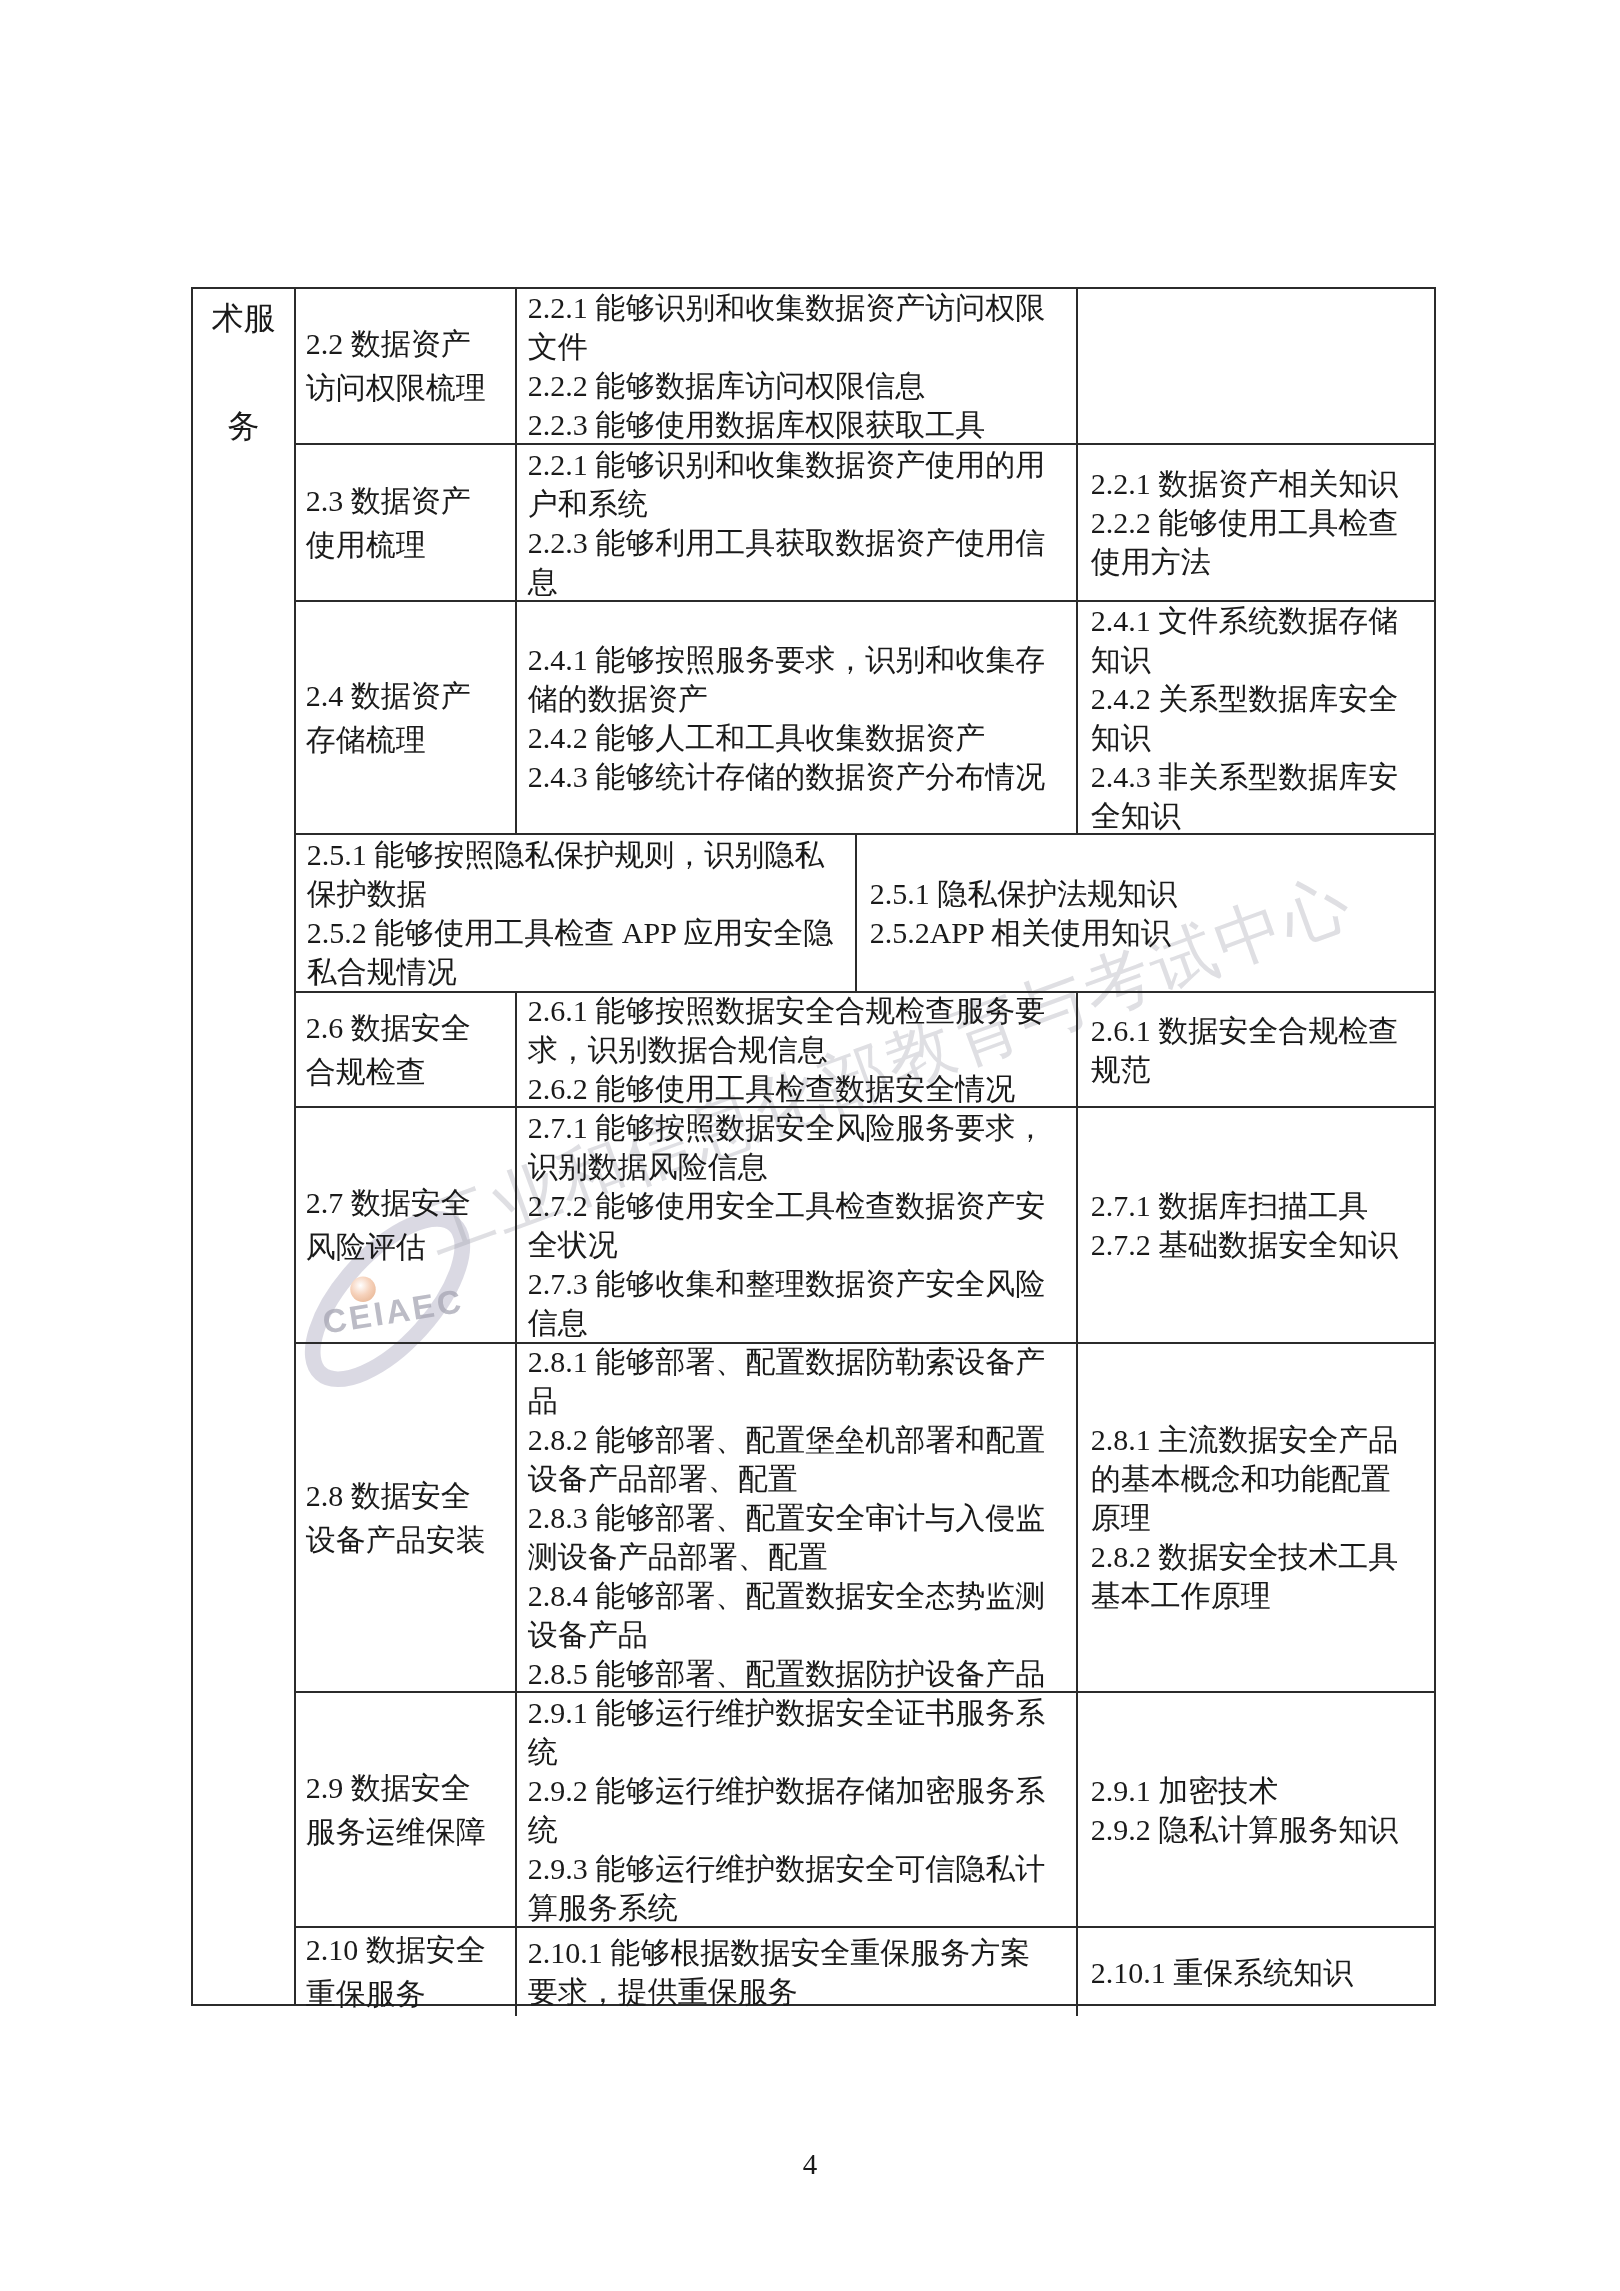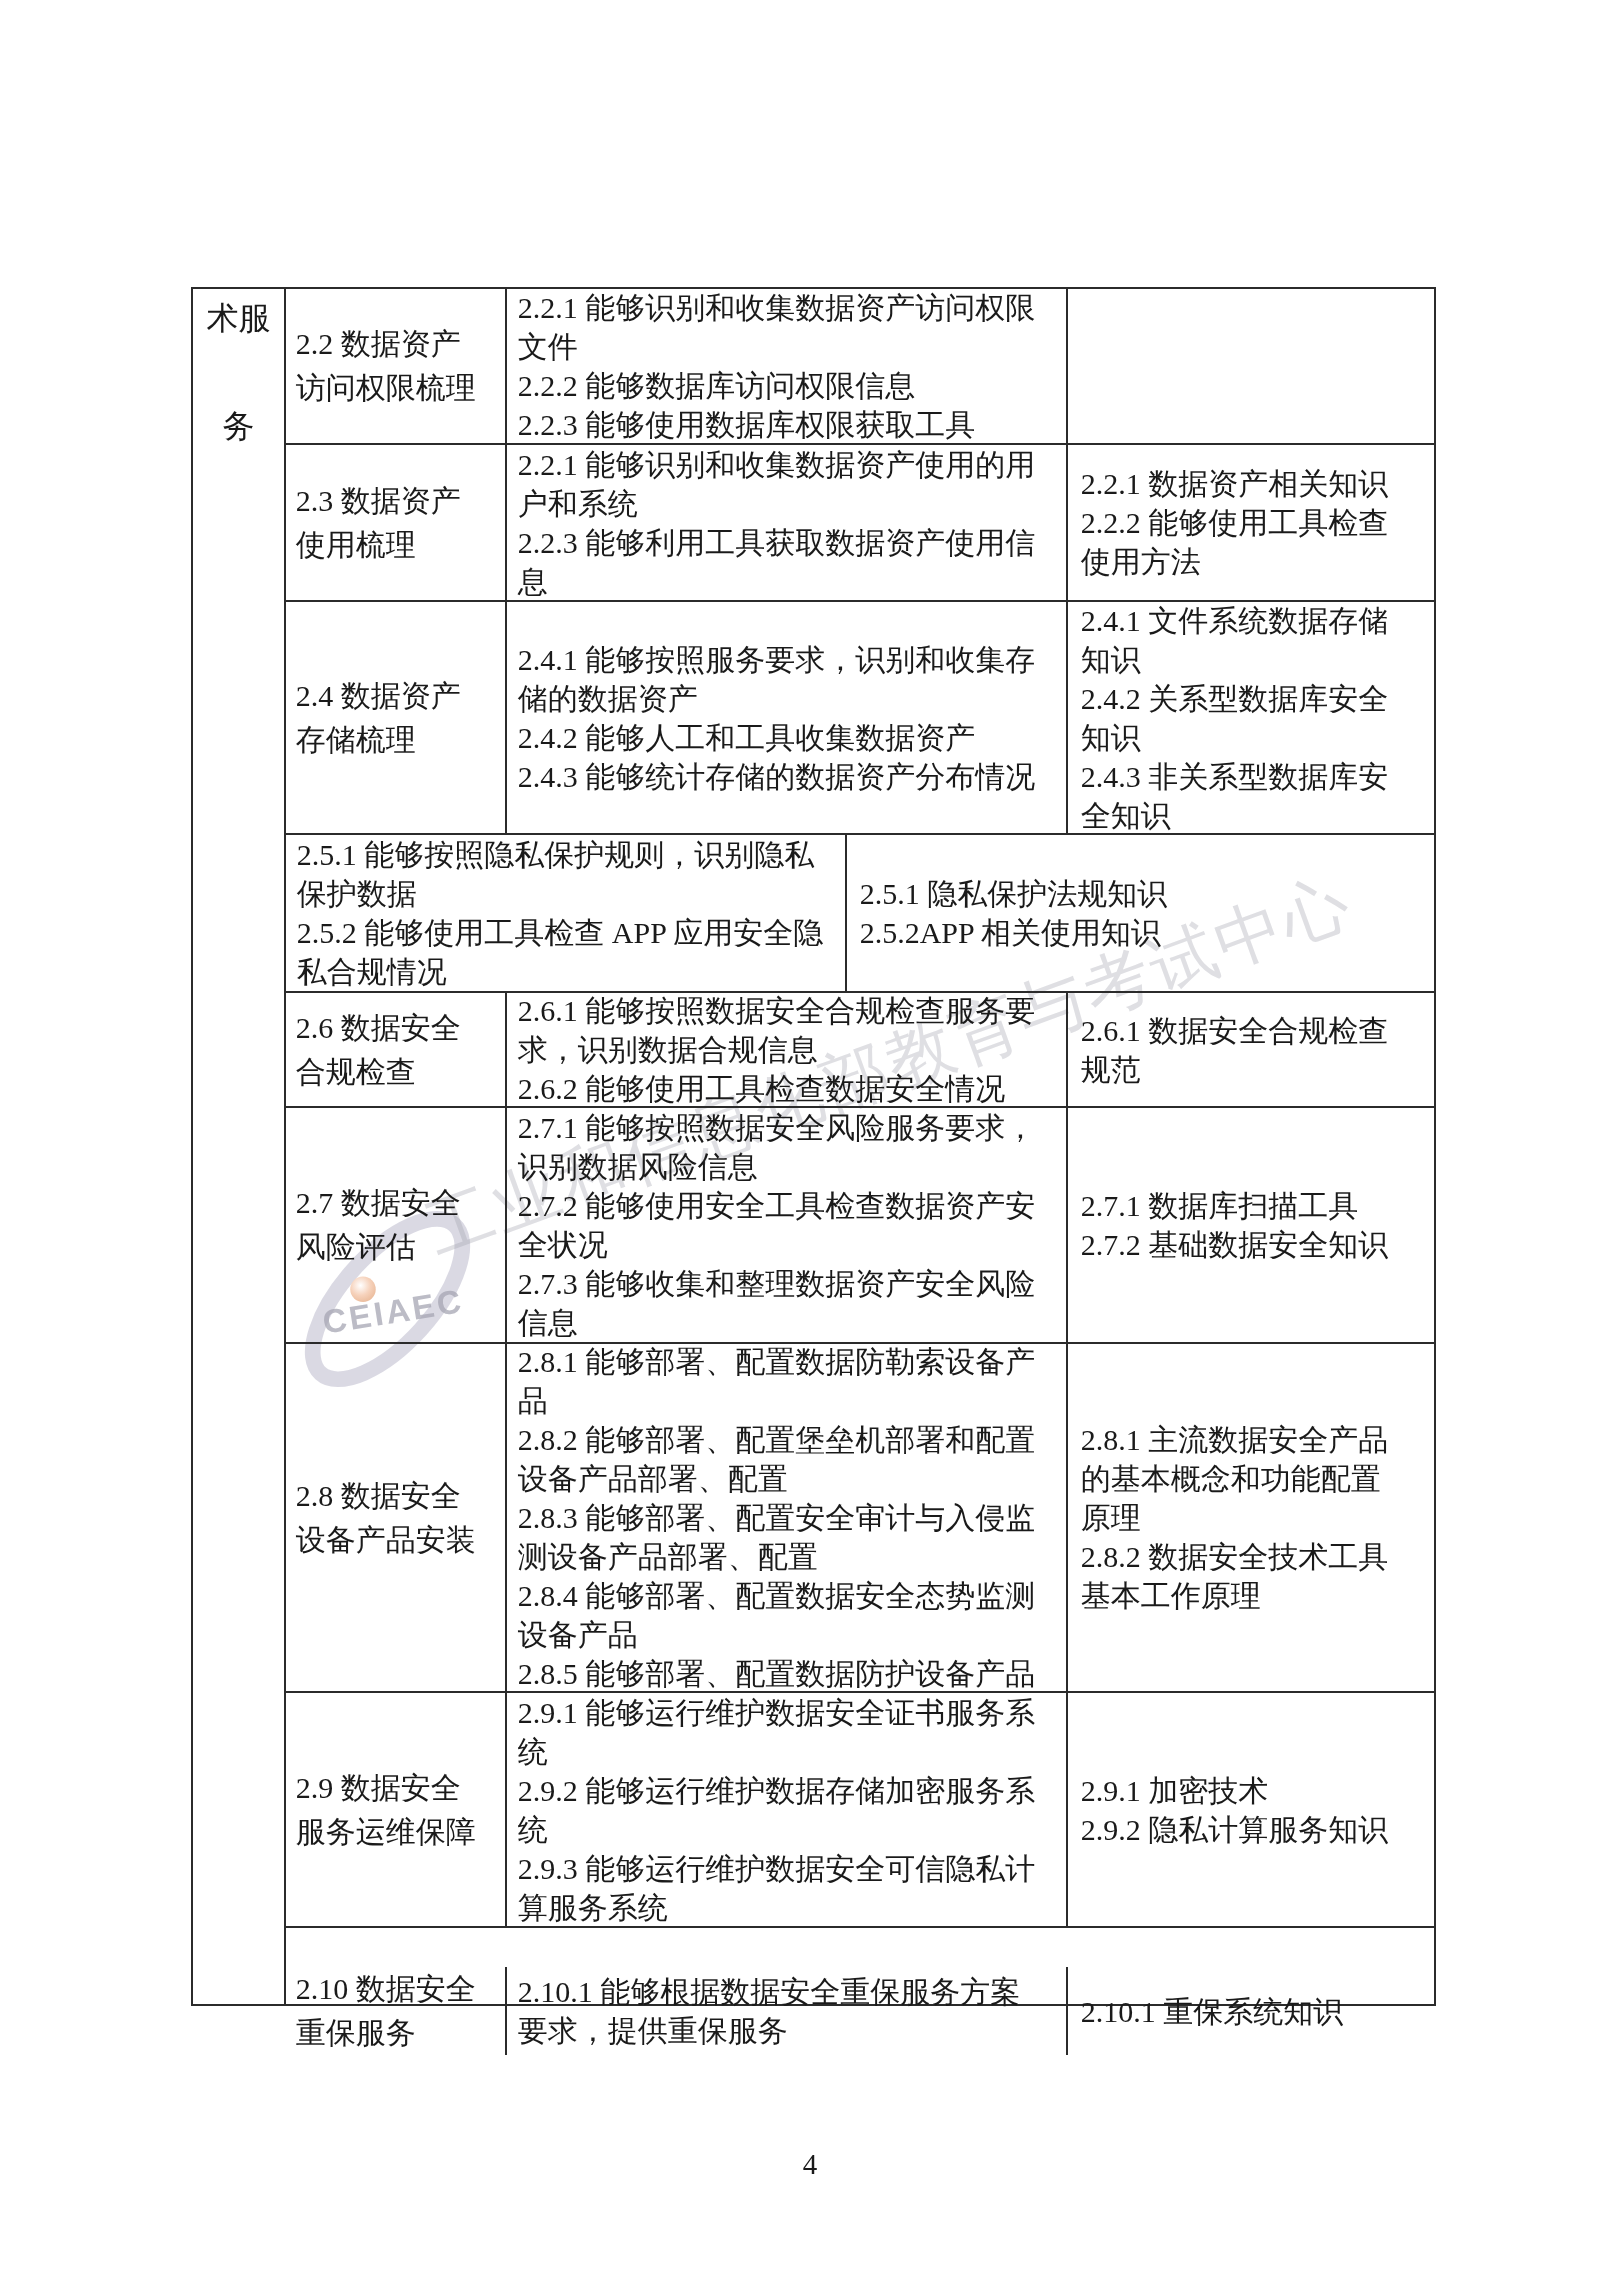--- a/index.html
+++ b/index.html
@@ -52,42 +52,42 @@
     top: 287px;
     width: 1245px;
     height: 1719px;
     border: 2.9px solid #2b2b2b;
     box-sizing: border-box;
     display: flex;
     z-index: 1;
     color: #1a1a1a;
   }
   .col-rowheader {
-    width: 93px;
+    width: 103px;
     box-sizing: border-box;
     border-right: 2px solid #2b2b2b;
     text-align: center;
   }
   .rowheader-text {
     white-space: pre-line;
     font-size: 32px;
     line-height: 108px;
     margin-top: -25.5px;
   }
   .rows-wrap {
     flex: 1;
     display: flex;
     flex-direction: column;
   }
   .trow {
     display: flex;
     box-sizing: border-box;
     border-bottom: 2px solid #2b2b2b;
   }
-  .trow:last-child { border-bottom: none; flex: 1; margin-top: 39px; }
+  .trow:last-child { border-bottom: none; flex: 1; }
   .cell {
     box-sizing: border-box;
     display: flex;
     align-items: center;
     font-size: 30px;
     line-height: 39px;
     overflow: hidden;
   }
   .cell .txt { white-space: pre-line; }
   .c-task {

